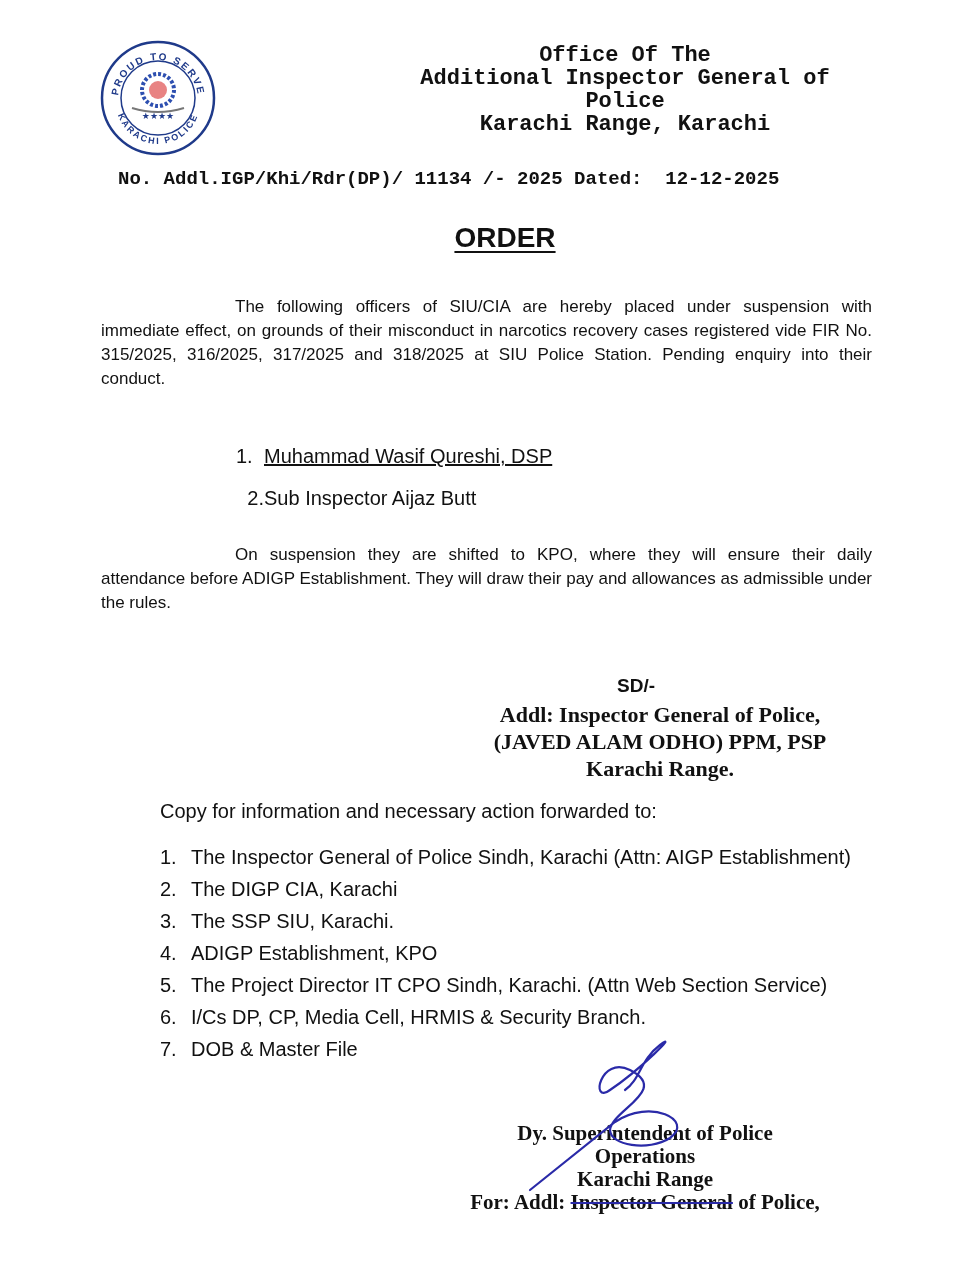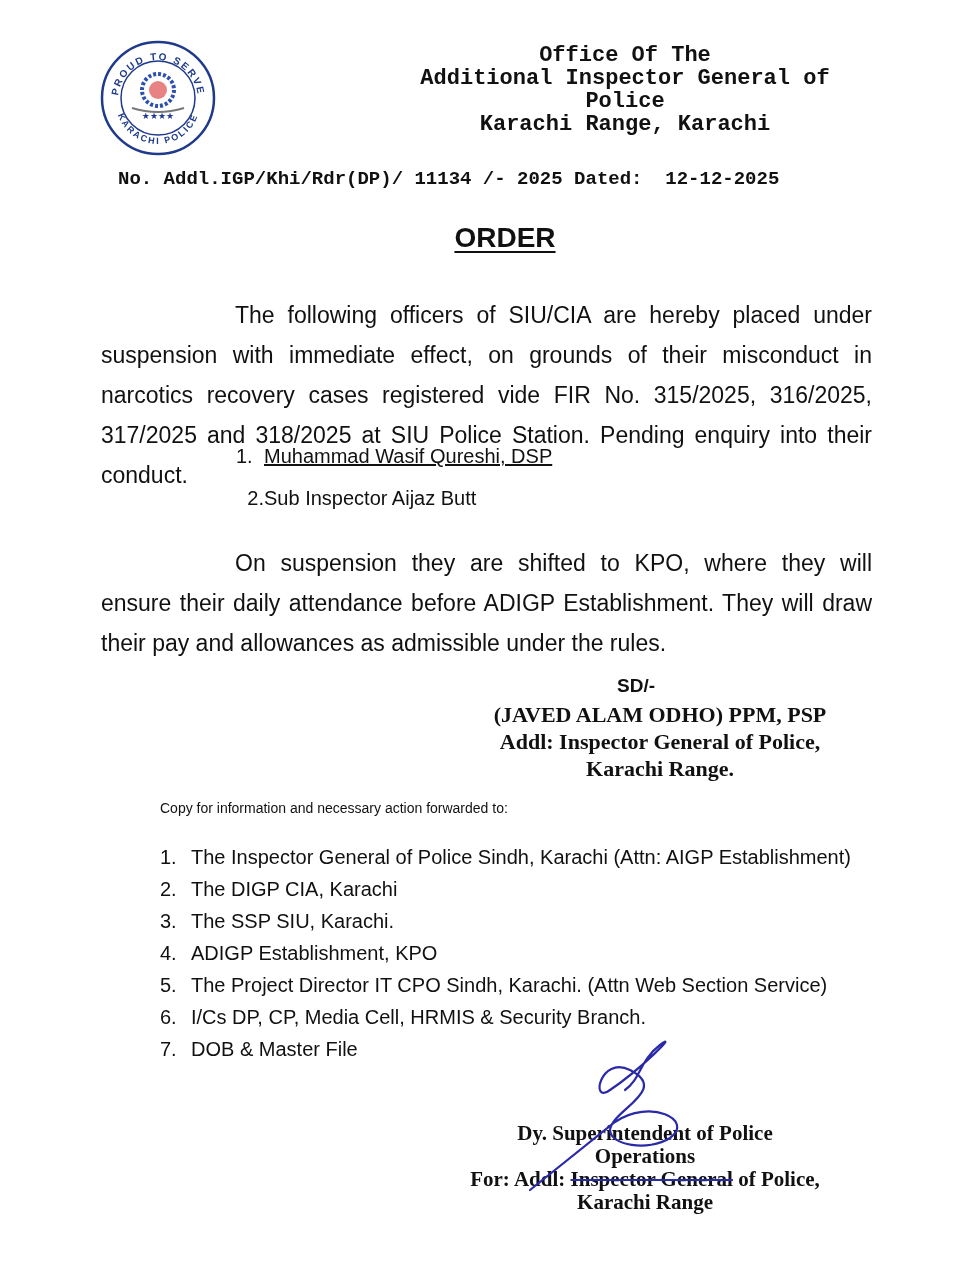--- a/index.html
+++ b/index.html
@@ -3,25 +3,25 @@
 <meta charset="utf-8">
 <style>
   html, body { margin:0; padding:0; }
   body { width:970px; height:1280px; background:#ffffff; position:relative; overflow:hidden; color:#111; font-family:"Liberation Sans", sans-serif; }
   .abs { position:absolute; }
   .mono { font-family:"Liberation Mono", "DejaVu Sans Mono", monospace; font-weight:bold; }
   .serif { font-family:"Liberation Serif", "DejaVu Serif", serif; font-weight:bold; }
   .header { left:380px; top:44px; width:490px; text-align:center; font-size:22px; line-height:23px; }
   .ref { left:118px; top:168px; font-size:19px; white-space:pre;font-family:Liberation Mono, monospace; }
   .order-title { left:0; width:1010px; top:222px; text-align:center; font-size:28px; font-weight:bold; text-decoration:underline; text-underline-offset:4px; }
-  .para { left:101px; width:771px; text-align:justify; line-height:40px; font-size:23px; }
+  .para { left:101px; width:771px; text-align:justify; line-height:24px; font-size:17px; }
   .para .indent { display:inline-block; width:134px; }
   .officer { left:236px; font-size:20px; }
   .sig { left:430px; width:460px; text-align:center; font-size:22px; line-height:27px; }
-  .copy { left:160px; font-size:14px; }
+  .copy { left:160px; font-size:20px; }
   .clist { left:160px; width:712px; font-size:20px; line-height:32px; }
   .clist .row { display:flex; }
   .clist .num { width:31px; flex:none; }
   .clist .txt { flex:1; text-align:justify; text-align-last:left; }
   .dsp { left:440px; width:410px; text-align:center; font-size:21px; line-height:23px; }
   .strike { text-decoration:line-through; text-decoration-color:#2a2aa8; text-decoration-thickness:2px; }
 </style>
 </head>
 <body>
 
@@ -62,22 +62,22 @@
   <span style="display:inline-block;width:28px;">1.</span><span>Muhammad Wasif Qureshi, DSP</span>
 </div>
 <div class="abs officer" style="top:487px;text-align:right;">
   <span style="display:inline-block;width:28px;">2.</span><span>Sub Inspector Aijaz Butt</span>
 </div>
 
 <div class="abs para" style="top:543px;"><span class="indent"></span><span>On suspension they are shifted to KPO, where they will ensure their daily attendance before ADIGP Establishment. They will draw their pay and allowances as admissible under the rules.</span></div>
 
 <div class="abs" style="left:406px;top:675px;width:460px;text-align:center;font-size:19px;font-weight:bold;">SD/-</div>
 <div class="abs sig serif" style="top:701px;">
+  <div>Addl: Inspector General of Police,</div>
   <div>(JAVED ALAM ODHO) PPM, PSP</div>
-  <div>Addl: Inspector General of Police,</div>
   <div>Karachi Range.</div>
 </div>
 
 <div class="abs copy" style="top:800px;">Copy for information and necessary action forwarded to:</div>
 
 <div class="abs clist" style="top:841px;">
   <div class="row">
     <span class="num">1.</span>
     <span class="txt">The Inspector General of Police Sindh, Karachi (Attn: AIGP Establishment)</span>
   </div>
@@ -103,19 +103,19 @@
   </div>
   <div class="row">
     <span class="num">7.</span>
     <span class="txt">DOB &amp; Master File</span>
   </div>
 </div>
 
 <div class="abs dsp serif" style="top:1122px;">
   <div>Dy. Superintendent of Police</div>
   <div>Operations</div>
+  <div>Karachi Range</div>
   <div><span>For: Addl: </span><span class="strike">Inspector General</span><span> of Police,</span></div>
-  <div>Karachi Range</div>
 </div>
 
 <svg class="abs" style="left:520px;top:1030px;" width="180" height="170" viewBox="0 0 180 170">
   <path d="M 10 160 L 95 92 C 130 68 175 90 150 108 C 128 122 90 115 90 100 C 92 80 150 60 110 40 C 80 25 70 75 90 60 C 120 40 160 0 140 15 C 120 30 120 50 105 60" fill="none" stroke="#2a2aa8" stroke-width="2.2" stroke-linecap="round"></path>
 </svg>
 
 </body></html>

